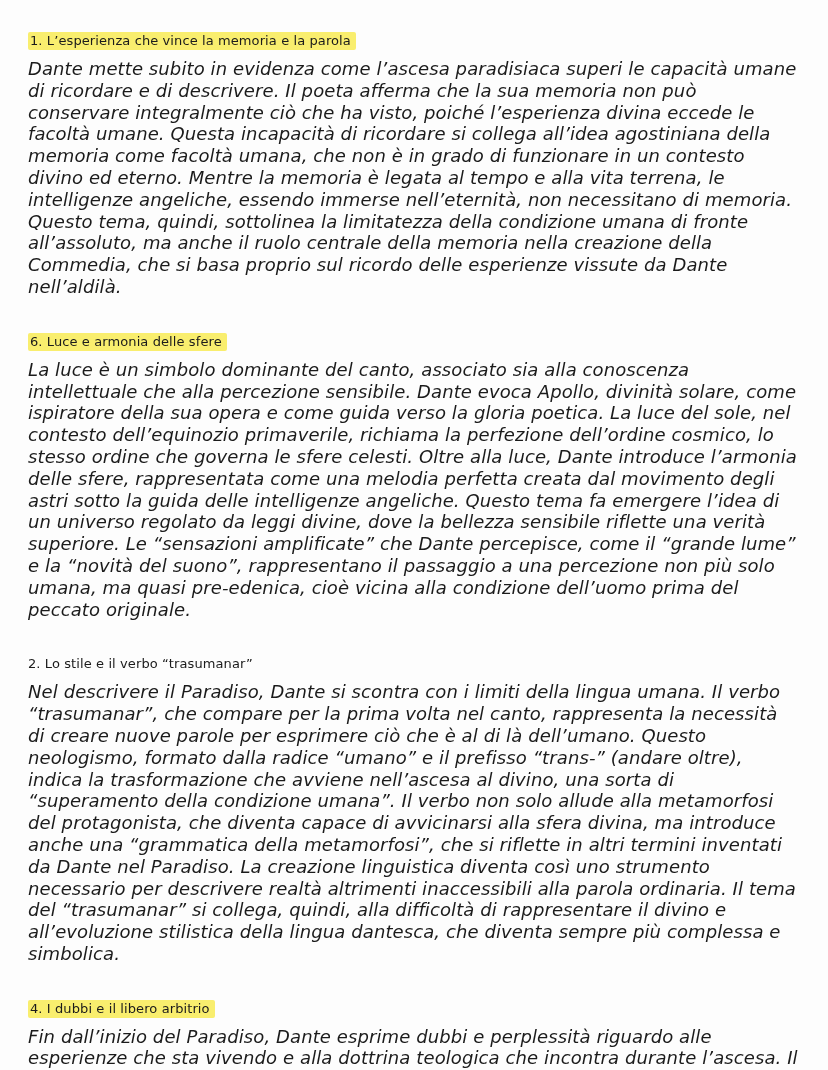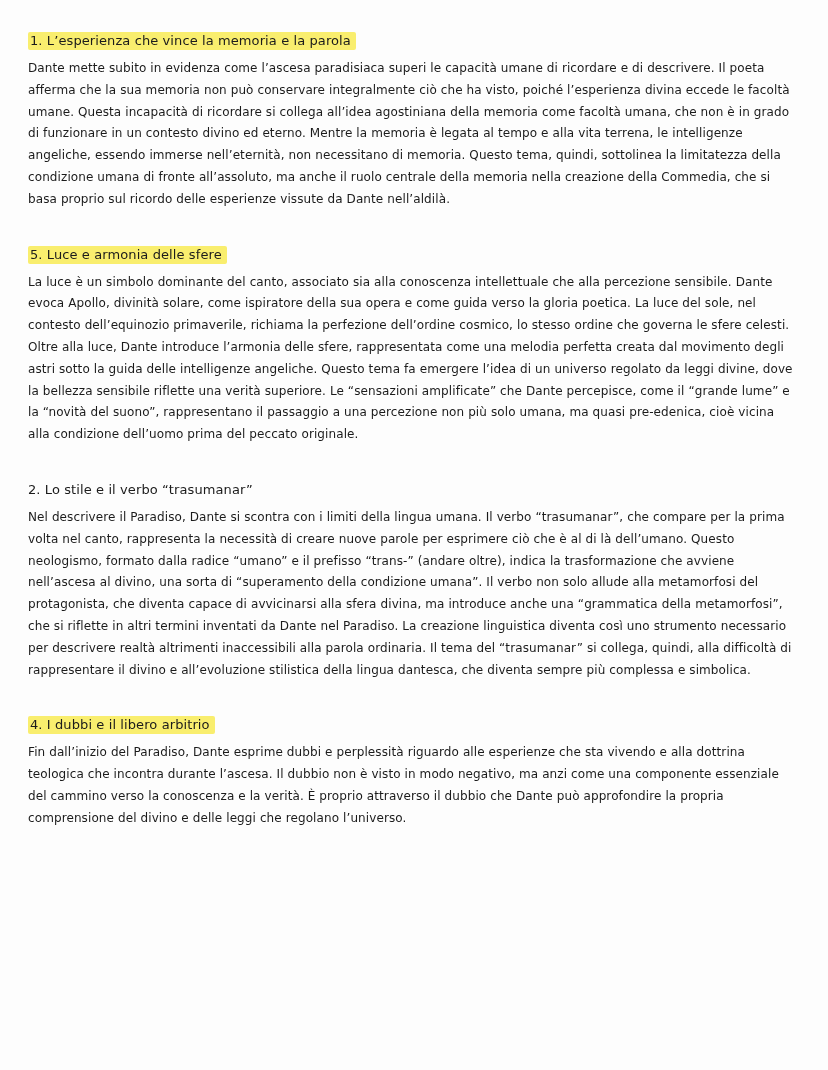--- a/index.html
+++ b/index.html
@@ -38,43 +38,44 @@
       display: inline;
     }
     .heading-text.hl {
       background: #f9ee6e;
       padding: 1px 5px 2px 2px;
       border-radius: 2px;
       box-decoration-break: clone;
       -webkit-box-decoration-break: clone;
     }
     .body-text {
-      font-size: 12px;
+      font-size: 18px;
       line-height: 21.8px;
       margin: 0;
       letter-spacing: 0.1px;
       text-align: left;
       max-width: 770px;
+      font-style: italic;
     }
   </style>
 </head>
 <body>
 
 <div class="page">
 
   <section class="note-section">
     <h2 class="heading">
       <span class="heading-text hl">1. L’esperienza che vince la memoria e la parola</span>
     </h2>
     <p class="body-text">Dante mette subito in evidenza come l’ascesa paradisiaca superi le capacità umane di ricordare e di descrivere. Il poeta afferma che la sua memoria non può conservare integralmente ciò che ha visto, poiché l’esperienza divina eccede le facoltà umane. Questa incapacità di ricordare si collega all’idea agostiniana della memoria come facoltà umana, che non è in grado di funzionare in un contesto divino ed eterno. Mentre la memoria è legata al tempo e alla vita terrena, le intelligenze angeliche, essendo immerse nell’eternità, non necessitano di memoria. Questo tema, quindi, sottolinea la limitatezza della condizione umana di fronte all’assoluto, ma anche il ruolo centrale della memoria nella creazione della Commedia, che si basa proprio sul ricordo delle esperienze vissute da Dante nell’aldilà.</p>
   </section>
 
   <section class="note-section">
     <h2 class="heading">
-      <span class="heading-text hl">5. Luce e armonia delle sfere</span>
+      <span class="heading-text hl">6. Luce e armonia delle sfere</span>
     </h2>
     <p class="body-text">La luce è un simbolo dominante del canto, associato sia alla conoscenza intellettuale che alla percezione sensibile. Dante evoca Apollo, divinità solare, come ispiratore della sua opera e come guida verso la gloria poetica. La luce del sole, nel contesto dell’equinozio primaverile, richiama la perfezione dell’ordine cosmico, lo stesso ordine che governa le sfere celesti. Oltre alla luce, Dante introduce l’armonia delle sfere, rappresentata come una melodia perfetta creata dal movimento degli astri sotto la guida delle intelligenze angeliche. Questo tema fa emergere l’idea di un universo regolato da leggi divine, dove la bellezza sensibile riflette una verità superiore. Le “sensazioni amplificate” che Dante percepisce, come il “grande lume” e la “novità del suono”, rappresentano il passaggio a una percezione non più solo umana, ma quasi pre-edenica, cioè vicina alla condizione dell’uomo prima del peccato originale.</p>
   </section>
 
   <section class="note-section">
     <h2 class="heading">
       <span class="heading-text">2. Lo stile e il verbo “trasumanar”</span>
     </h2>
     <p class="body-text">Nel descrivere il Paradiso, Dante si scontra con i limiti della lingua umana. Il verbo “trasumanar”, che compare per la prima volta nel canto, rappresenta la necessità di creare nuove parole per esprimere ciò che è al di là dell’umano. Questo neologismo, formato dalla radice “umano” e il prefisso “trans-” (andare oltre), indica la trasformazione che avviene nell’ascesa al divino, una sorta di “superamento della condizione umana”. Il verbo non solo allude alla metamorfosi del protagonista, che diventa capace di avvicinarsi alla sfera divina, ma introduce anche una “grammatica della metamorfosi”, che si riflette in altri termini inventati da Dante nel Paradiso. La creazione linguistica diventa così uno strumento necessario per descrivere realtà altrimenti inaccessibili alla parola ordinaria. Il tema del “trasumanar” si collega, quindi, alla difficoltà di rappresentare il divino e all’evoluzione stilistica della lingua dantesca, che diventa sempre più complessa e simbolica.</p>
   </section>

